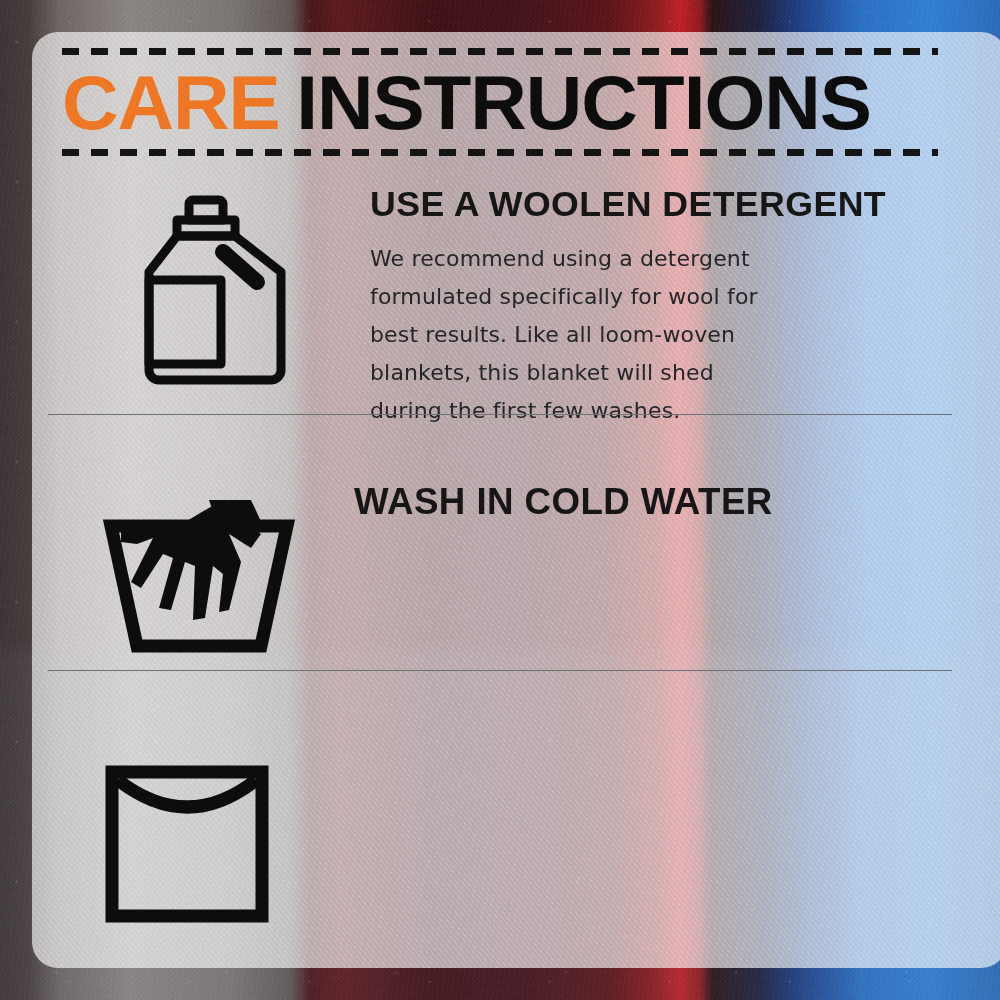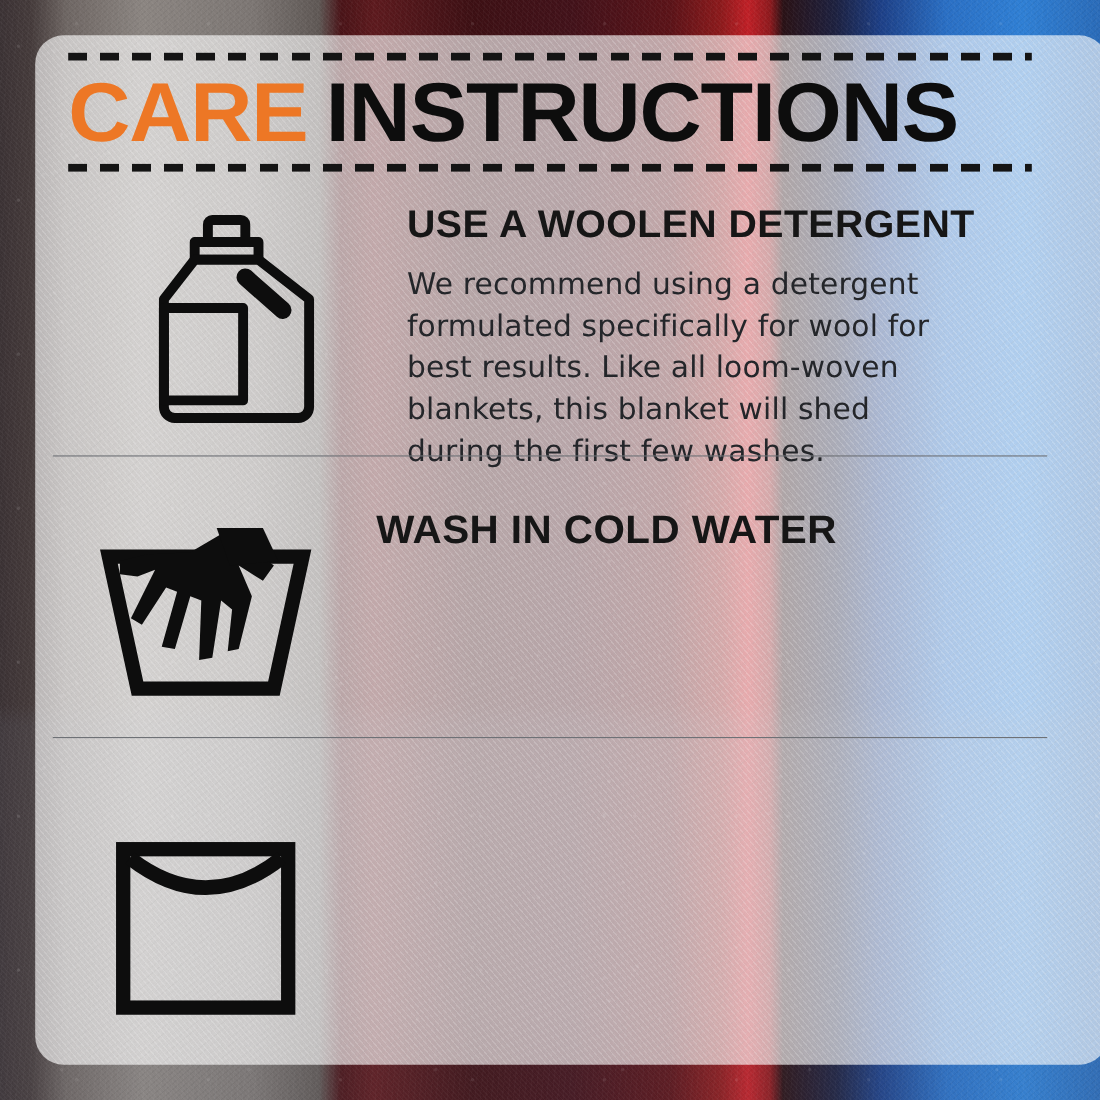--- a/index.html
+++ b/index.html
@@ -144,21 +144,21 @@
 
   
   .section {
     position: absolute;
     left: 0;
     width: 936px;
     display: flex;
     align-items: flex-start;
   }
   #sec-0 { top: 152px; padding-left: 28px; }
-  #sec-1 { top: 430px; }
+  #sec-1 { top: 450px; margin-left: 12px; }
   #sec-2 { top: 688px; }
 
   .sec-icon {
     width: 310px;
     flex: 0 0 310px;
     display: flex;
     justify-content: center;
     align-items: flex-start;
     padding-top: 8px;
   }
@@ -177,21 +177,21 @@
     letter-spacing: 0.4px;
     color: #161616;
     white-space: nowrap;
     transform: scaleX(1.02);
     transform-origin: left center;
     margin: 0 0 16px 0;
   }
   #sec-0 .sec-heading { font-size: 35px; }
   .sec-text {
     font-family: "DejaVu Sans", sans-serif;
-    font-size: 27px;
+    font-size: 22px;
     line-height: 38px;
     color: #24262a;
     letter-spacing: 0.15px;
     margin: 0;
     white-space: pre-line;
   }
 
   
   .divider {
     position: absolute;

